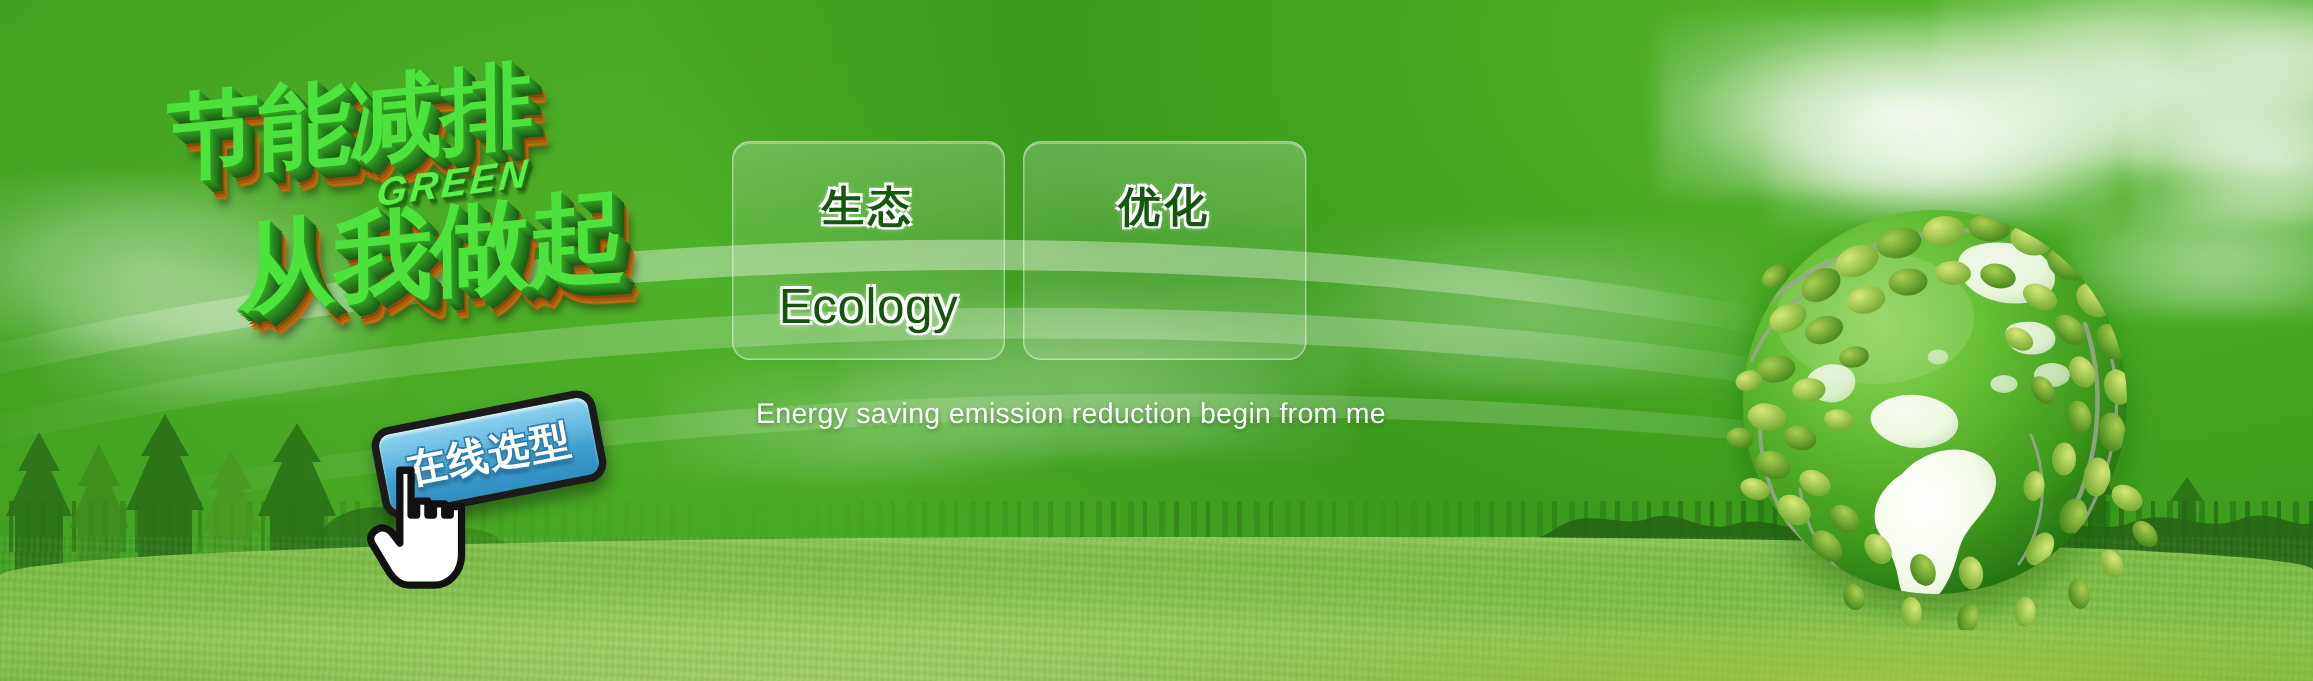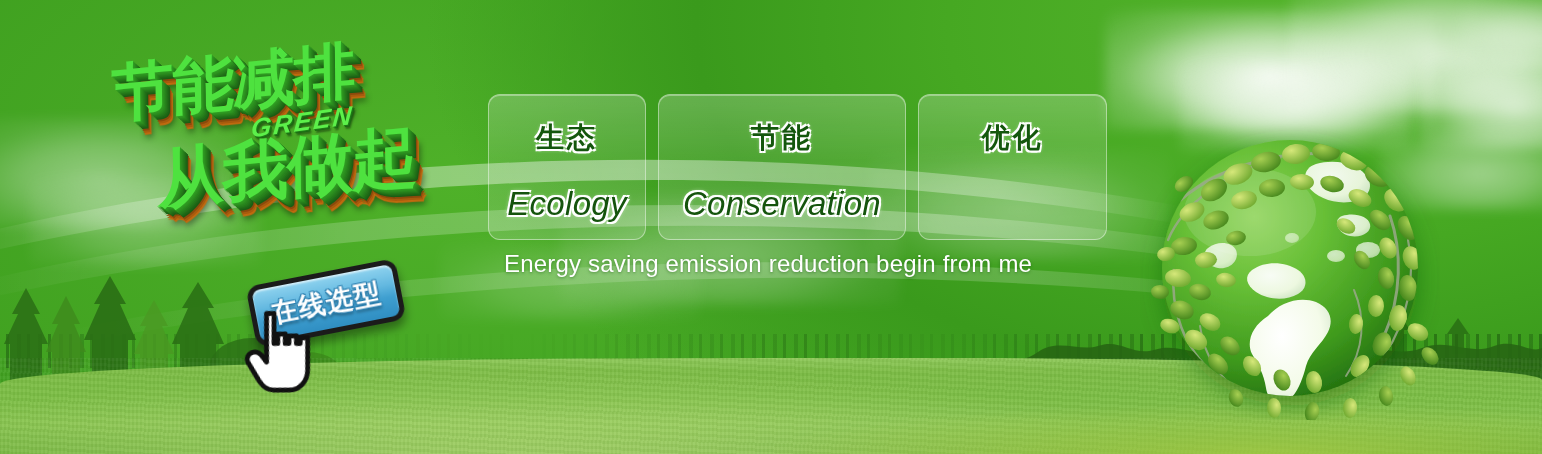--- a/index.html
+++ b/index.html
@@ -132,21 +132,21 @@
     transform:rotate(11deg);
     pointer-events:none;
   }
 
   
   .cards{
     position:absolute; left:488px; top:94px;
     display:flex; gap:12px;
   }
   .card{
-    width:158px; height:146px;
+    width:182px; height:146px;
     border:1px solid rgba(255,255,255,.42);
     border-radius:12px;
     background:linear-gradient(180deg, rgba(255,255,255,.22) 0%, rgba(255,255,255,.10) 45%, rgba(255,255,255,.16) 100%);
     box-shadow:inset 0 1px 0 rgba(255,255,255,.35);
     display:flex; flex-direction:column;
     align-items:center; justify-content:flex-start;
     padding-top:24px;
     cursor:pointer;
   }
   .card-2{ width:248px; }
@@ -155,26 +155,25 @@
     font-size:28px; font-weight:bold; color:#14570d;
     letter-spacing:3px; white-space:nowrap;
     text-shadow:-1.6px -1.6px 0 #fff, 1.6px -1.6px 0 #fff, -1.6px 1.6px 0 #fff,
                  1.6px 1.6px 0 #fff, 0 0 4px rgba(255,255,255,.9);
   }
   .card-en{
     margin-top:28px;
     font-size:33px; color:#15540d; letter-spacing:.3px; white-space:nowrap;
     text-shadow:-1.8px -1.8px 0 #fff, 1.8px -1.8px 0 #fff, -1.8px 1.8px 0 #fff,
                  1.8px 1.8px 0 #fff, 0 0 5px rgba(255,255,255,.95);
-    font-style:italic;
   }
 
   .tagline{
-    position:absolute; left:504px; top:250px;
-    font-size:24px; color:#ffffff; letter-spacing:.2px;
+    position:absolute; left:504px; top:266px;
+    font-size:19px; color:#ffffff; letter-spacing:.2px;
     text-shadow:0 1px 3px rgba(30,90,20,.55);
     white-space:nowrap;
   }
 
   
   .globe{
     position:absolute; left:1140px; top:120px;
     width:300px; height:300px;
   }
 </style>
@@ -263,24 +262,20 @@
     <svg class="hand-cursor" viewBox="0 0 40 46">
       <path d="M13 2 h4 v16 h2 v-5 h4 v5 h2 v-4 h4 v4 h2 v-3 h4 v17 c0 6 -4 11 -10 11 h-8
                c-4 0 -6 -2 -8 -5 L3 28 c-1 -2 0 -4 2 -5 c2 -1 4 0 5 1 l3 4 V2 z" fill="#ffffff" stroke="#111111" stroke-width="2.6" stroke-linejoin="round"></path>
     </svg>
   </div>
 
   <div class="cards">
     <div class="card card-1">
       <div class="card-cn">生态</div>
       <div class="card-en">Ecology</div>
-    </div>
-    <div class="card card-2">
-      <div class="card-cn">节能</div>
-      <div class="card-en">Conservation</div>
     </div>
     <div class="card card-3">
       <div class="card-cn">优化</div>
     </div>
   </div>
 
   <div class="tagline">Energy saving emission reduction begin from me</div>
 
   <svg class="globe" viewBox="0 0 300 300">
     <defs>

